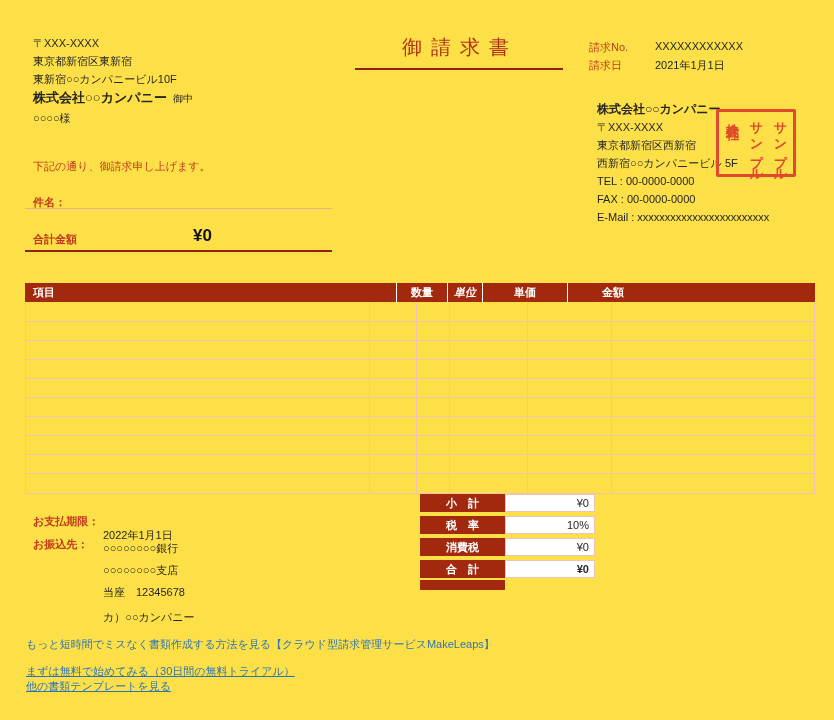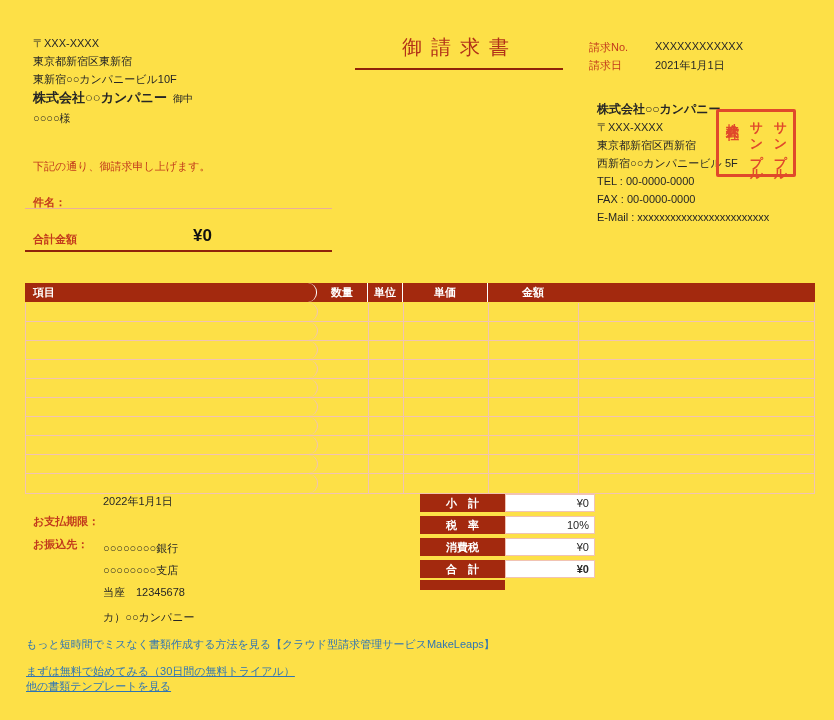--- a/index.html
+++ b/index.html
@@ -68,21 +68,21 @@
     color:#fff;font-weight:bold;font-size:11px;line-height:19px;
     text-align:center;border-right:1px solid #fff;overflow:hidden;white-space:nowrap;
   }
   .thcell.first{text-align:left;padding-left:8px;}
   .thcell:last-child{border-right:none;}
   .tbody{border-left:1px solid var(--pink-border);border-right:1px solid var(--pink-border);border-bottom:1px solid var(--pink-border);margin-top:1px;}
   .trow{display:flex;height:19px;border-bottom:1px solid var(--pink-border);}
   .trow:last-child{border-bottom:none;}
   .tcell{border-right:1px solid var(--pink-border);height:100%;}
   .tcell:last-child{border-right:none;}
-  .c0{width:292px;border-radius:9px;}.c1{width:51px;}.c2{width:35px;}.c3{width:85px;}.c4{width:90px;}.c5{width:219px;}
+  .c0{width:372px;}.c1{width:51px;}.c2{width:35px;font-style:italic;}.c3{width:85px;}.c4{width:90px;}.c5{width:219px;}
 
   
   .totals{left:420px;top:494px;display:flex;flex-direction:column;gap:4px;align-items:center;}
   .totals-row{display:flex;height:18px;}
   .totals-label{
     width:85px;background:var(--brick);color:#fff;font-weight:bold;
     text-align:center;line-height:18px;font-size:11px;
   }
   .totals-value{
     width:90px;background:#fff;border:1px solid var(--pink-border);
@@ -253,21 +253,21 @@
         <div class="totals-value">¥0</div>
       </div>
       <div class="totals-row">
         <div class="totals-label">合　計</div>
         <div class="totals-value bold">¥0</div>
       </div>
     </div>
   <div class="abs totals-stub"></div>
 
   <div class="abs pay-label" style="left:33px;top:514px;">お支払期限：</div>
-  <div class="abs pay-value" style="left:103px;top:494px;">2022年1月1日</div>
+  <div class="abs pay-value" style="left:103px;top:528px;">2022年1月1日</div>
   <div class="abs pay-label" style="left:33px;top:537px;">お振込先：</div>
   <div class="abs" style="left:103px;top:537px;line-height:22px;">
       <div>○○○○○○○○銀行</div>
       <div>○○○○○○○○支店</div>
       <div>当座　12345678</div>
       <div style="margin-top: 3px;">カ）○○カンパニー</div>
     </div>
 
   <div class="abs" style="left:26px;top:637px;">
       <a class="footer-link" style="margin-bottom: 12px;">もっと短時間でミスなく書類作成する方法を見る【クラウド型請求管理サービスMakeLeaps】</a>

